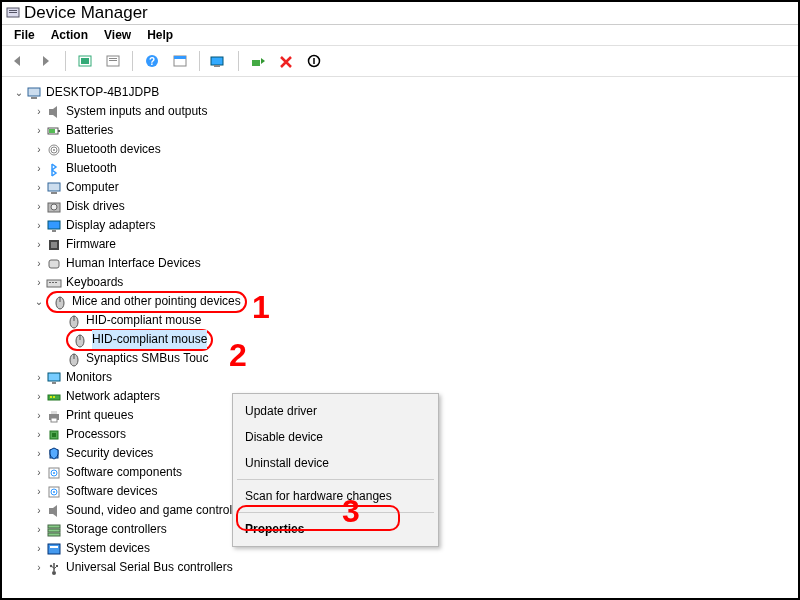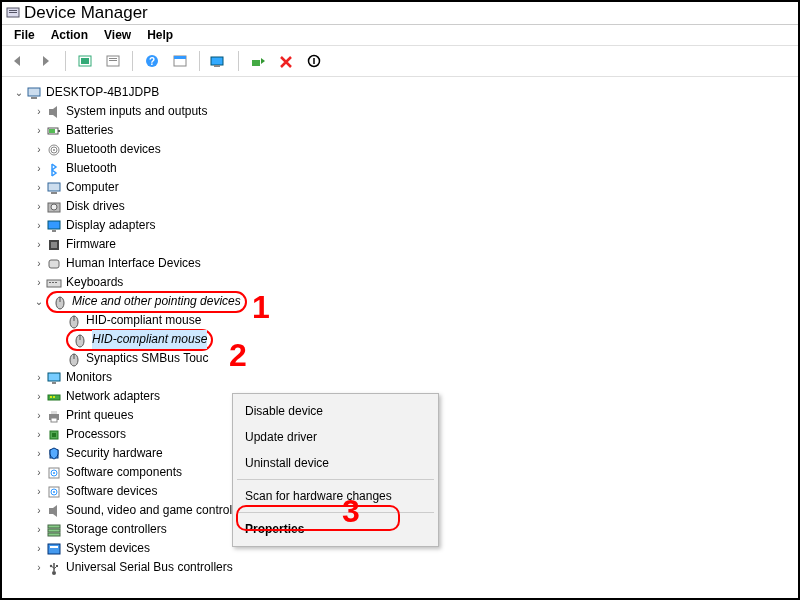--- a/index.html
+++ b/index.html
@@ -10,21 +10,21 @@
   .menubar{display:flex;height:20px;align-items:center;padding:0 4px;}
   .menubar span{padding:2px 8px;font-weight:bold;}
   .toolbar{display:flex;align-items:center;height:30px;padding:0 4px;border-top:1px solid #e0e0e0;border-bottom:1px solid #e0e0e0;gap:4px;}
   .toolbar .tb-btn{width:22px;height:22px;display:inline-flex;align-items:center;justify-content:center;border:1px solid transparent;}
   .toolbar .sep{width:1px;height:20px;background:#ccc;margin:0 3px;}
   .tree{padding:6px 0 0 10px;position:relative;height:522px;overflow:hidden;}
   .node{display:flex;align-items:center;height:19px;line-height:19px;white-space:nowrap;}
   .node .exp{width:14px;text-align:center;font-size:10px;color:#555;cursor:pointer;}
   .node .icon{width:16px;height:16px;margin-right:4px;display:inline-flex;align-items:center;justify-content:center;}
   .children{margin-left:20px;}
-  .highlight-red{border:2.5px solid #f00;border-radius:12px;padding:0 4px;display:inline-flex;align-items:center;height:18px;font-style:italic;}
+  .highlight-red{border:2.5px solid #f00;border-radius:12px;padding:0 4px;display:inline-flex;align-items:center;height:18px;}
   .sel{background:#cde8ff;}
   .context-menu{position:absolute;left:230px;top:316px;width:205px;background:#f2f2f2;border:1px solid #b8b8b8;box-shadow:2px 2px 4px rgba(0,0,0,0.25);padding:4px 0;}
   .context-menu .item{padding:4px 12px;height:18px;display:flex;align-items:center;}
   .context-menu .divider{height:1px;background:#ccc;margin:3px 4px;}
   .context-menu .prop{font-weight:bold;}
   .callout{position:absolute;color:#f00;font-weight:900;font-size:32px;font-family:Arial,sans-serif;}
   .red-box{position:absolute;border:2.5px solid #f00;border-radius:10px;}
   svg{display:block;}
 </style>
 </head>
@@ -315,21 +315,21 @@
           <span>Processors</span>
         </div>
         <div class="node">
           <span class="exp">›</span>
           <span class="icon">
             <svg width="16" height="16">
               <rect x="4" y="4" width="8" height="8" fill="#5af" stroke="#037"></rect>
               <path d="M8 2 L12 4 L12 8 C12 11 8 13 8 13 C8 13 4 11 4 8 L4 4 Z" fill="#5af" stroke="#037"></path>
             </svg>
           </span>
-          <span>Security hardware</span>
+          <span>Security devices</span>
         </div>
         <div class="node">
           <span class="exp">›</span>
           <span class="icon">
             <svg width="16" height="16">
               <rect x="3" y="3" width="10" height="10" fill="#fff" stroke="#888"></rect>
               <circle cx="8" cy="8" r="3" fill="none" stroke="#39f"></circle>
               <circle cx="8" cy="8" r="1" fill="#39f"></circle>
             </svg>
           </span>
@@ -387,22 +387,22 @@
               <rect x="10" y="5" width="2" height="2" fill="#555"></rect>
               <line x1="8" y1="8" x2="5" y2="6" stroke="#555"></line>
               <line x1="8" y1="9" x2="11" y2="6" stroke="#555"></line>
             </svg>
           </span>
           <span>Universal Serial Bus controllers</span>
         </div>
       </div>
 
     <div class="context-menu">
+      <div class="item">Update driver</div>
       <div class="item">Disable device</div>
-      <div class="item">Update driver</div>
       <div class="item">Uninstall device</div>
       <div class="divider"></div>
       <div class="item">Scan for hardware changes</div>
       <div class="divider"></div>
       <div class="item prop">Properties</div>
     </div>
 
     <div class="red-box" style="left:234px;top:428px;width:160px;height:22px;"></div>
 
     <span class="callout" style="left:250px;top:212px;">1</span>

